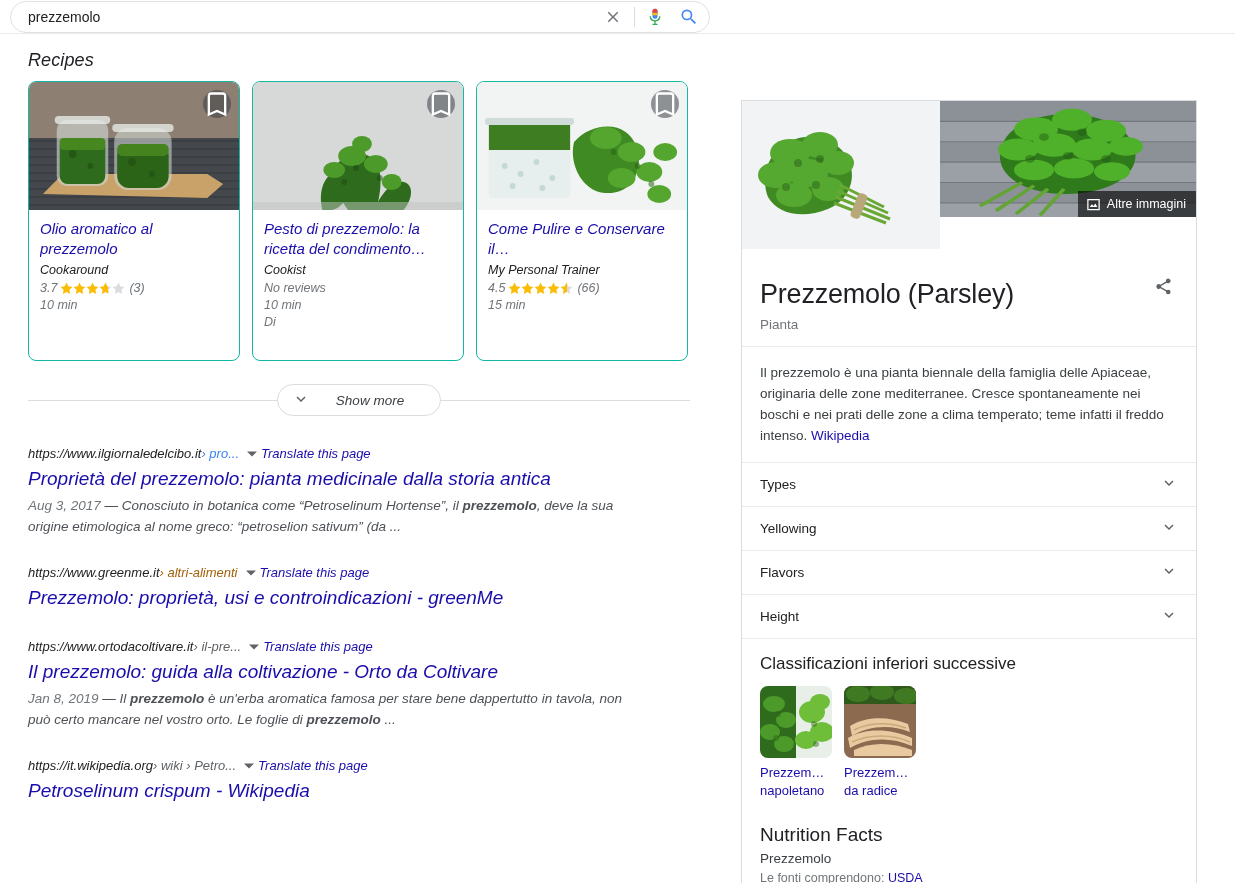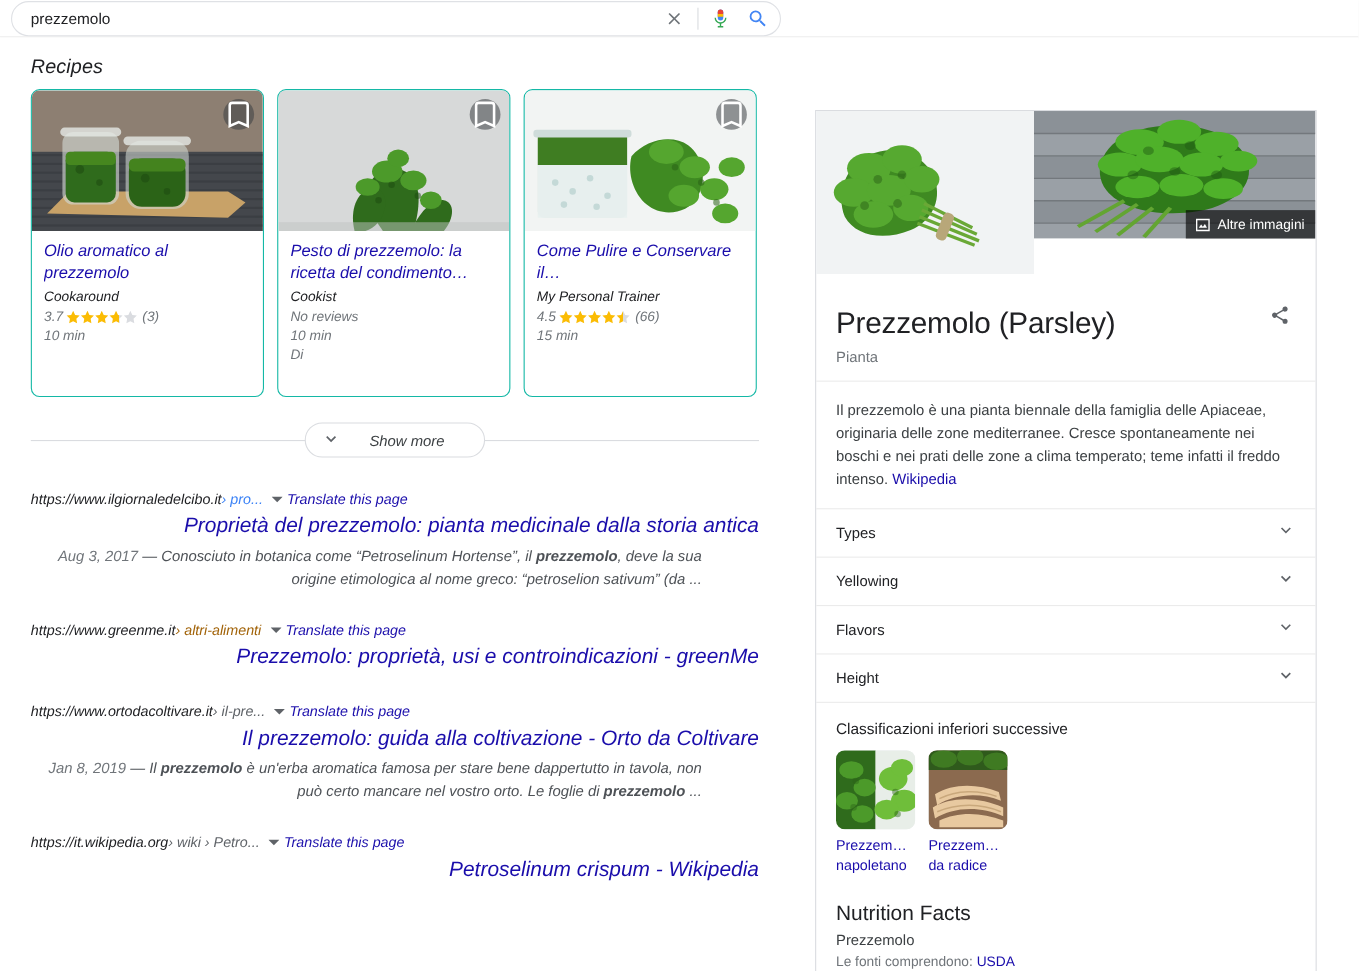--- a/index.html
+++ b/index.html
@@ -145,21 +145,21 @@
     border-radius: 18px;
     height: 32px;
     padding: 0 36px 0 14px;
     display: flex; align-items: center; gap: 26px;
     cursor: pointer;
     font-size: 13.5px;
     color: #3c4043;
   }
 
   
-  .results { margin-top: 28px; text-align: right; }
+  .results { margin-top: 28px; }
   .result { margin-bottom: 27px; }
   .result-url-line {
     display: flex; align-items: center;
     font-size: 13px; color: #202124;
     line-height: 18px; margin-bottom: 3px;
     flex-wrap: nowrap;
   }
   .result-url { color: #202124; }
   .url-caret {
     margin: 0 4px 0 8px;
@@ -255,21 +255,21 @@
     height: 44px;
     padding: 0 18px;
     display: flex; align-items: center; justify-content: space-between;
     border-bottom: 1px solid #ebebeb;
     cursor: pointer;
   }
   .kp-accordion-label { font-size: 13.5px; color: #202124; }
 
   .kp-section { padding: 15px 18px 6px 18px; }
   .kp-section-title {
-    font-size: 14px; color: #202124; font-weight: 400;
+    font-size: 17px; color: #202124; font-weight: 400;
     margin-bottom: 12px;
   }
   .classif-row { display: flex; gap: 12px; }
   .classif-item { width: 72px; cursor: pointer; }
   .classif-thumb {
     width: 72px; height: 72px;
     border-radius: 8px;
     overflow: hidden;
     background: #f1f3f4;
   }

